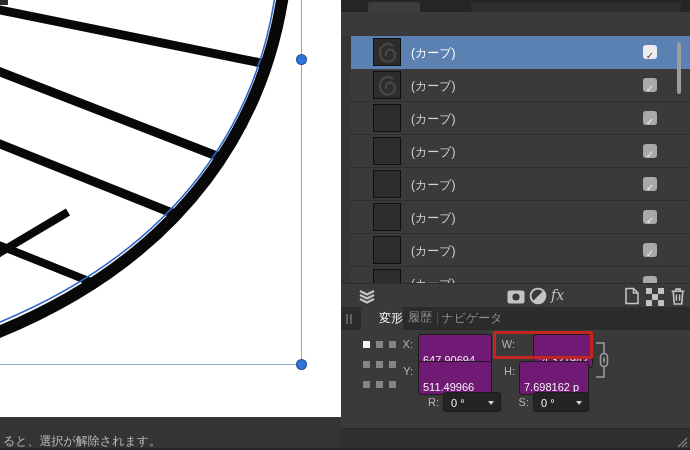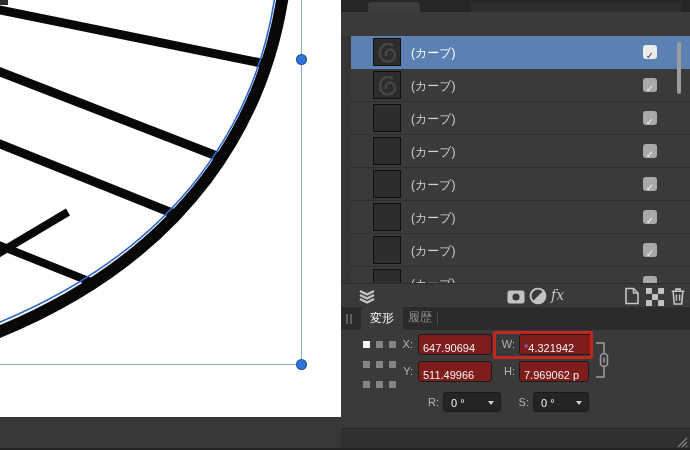--- a/index.html
+++ b/index.html
@@ -63,21 +63,21 @@
   .tf-tab{position:absolute;top:0;height:23px;font-size:12px;color:#8f8f8f;line-height:23px;text-align:center;}
   .tf-tab.active{background:#3a3a3a;color:#f2f2f2;border-radius:3px 3px 0 0;}
   .tab-div{position:absolute;left:96px;top:6px;width:1px;height:12px;background:#4c4c4c;}
 
   
   .tf-body{position:absolute;left:0;top:330px;width:349px;height:98px;background:#3a3a3a;}
   .agrid{position:absolute;left:22px;top:11px;width:34px;height:48px;}
   .agrid i{position:absolute;width:7px;height:7px;background:#858585;}
   .agrid i.on{background:#f6f6f6;}
   .flabel{position:absolute;width:16px;font-size:11px;color:#b5b5b5;text-align:right;line-height:21px;}
-  .tfield{position:absolute;height:21px;background:#7f1d1d;border:1px solid #1b1b1b;border-radius:3px;color:#f2f2f2;font-size:11px;line-height:19px;padding:4px 4px;overflow:hidden;white-space:nowrap;}
+  .tfield{position:absolute;height:21px;background:#701a75;border:1px solid #1b1b1b;border-radius:3px;color:#f2f2f2;font-size:11px;line-height:19px;padding:16px 4px;overflow:hidden;white-space:nowrap;}
   .wpre{color:#8c82e6;}
   .hl-box{position:absolute;left:152px;top:1px;width:100px;height:28px;border:3px solid var(--hl-color);border-radius:2px;pointer-events:none;}
   .rselect{position:absolute;height:20px;background:#242424;border:1px solid #1b1b1b;border-radius:3px;color:#f2f2f2;font-size:11px;line-height:18px;}
   .rselect .dd-text{top:1px;left:7px;}
   .rselect .caret{top:8px;right:6px;}
   .linkicon{position:absolute;left:253px;top:7px;}
 
   
   .panel-bottom{position:absolute;left:0;top:428px;width:349px;height:22px;background:#303030;border-top:1px solid #262626;}
   .resize{position:absolute;right:2px;top:7px;}
@@ -101,20 +101,23 @@
 
       <path d="M 276 -11 C 260 110 188 251 -20 330" stroke="#2e68cf" stroke-width="1.6" fill="none"></path>
     </svg>
     <div class="corner-dark"></div>
     <div class="sel-vline"></div>
     <div class="sel-hline"></div>
     <div class="handle mid"></div>
     <div class="handle corner"></div>
   </div>
 
+  <div class="statusbar">
+    <span>ると、選択が解除されます。</span>
+  </div>
 
   <div class="panel">
 
     <div class="tabstrip">
       <div class="tabstub"></div>
       <div class="tabstub2"></div>
     </div>
 
 
     <div class="layers-list" id="layers-list">
@@ -232,47 +235,48 @@
         <path d="M2.5 4.5 L3.5 16 H10.5 L11.5 4.5" fill="none" stroke="#c4c4c4" stroke-width="1.5"></path>
         <path d="M5.5 7 V13 M8.5 7 V13" stroke="#c4c4c4" stroke-width="1.3"></path>
       </svg>
     </div>
 
     <div class="tf-tabs">
       <span class="grip">
           <i></i>
           <i></i>
         </span>
-      <div class="tf-tab active" style="left:20px;width:42px;">変形</div>
+      <div class="tf-tab active" style="left:20px;width:42px;text-align:right;">変形</div>
       <div class="tf-tab" style="left:64px;width:30px;font-family:Liberation Mono, monospace;">履歴</div>
       <div class="tab-div"></div>
+      <div class="tf-tab" style="left:100px;width:62px;">ナビゲータ</div>
     </div>
 
     <div class="tf-body">
       <div class="agrid">
         <i class="on" style="left:0;top:0;"></i>
           <i style="left:13px;top:0;"></i>
           <i style="left:26px;top:0;"></i>
         <i style="left:0;top:20px;"></i>
           <i style="left:13px;top:20px;"></i>
           <i style="left:26px;top:20px;"></i>
         <i style="left:0;top:40px;"></i>
           <i style="left:13px;top:40px;"></i>
           <i style="left:26px;top:40px;"></i>
       </div>
 
       <span class="flabel" style="left:56px;top:4px;">X:</span>
       <div class="tfield" style="left:77px;top:4px;width:74px;">647.90694</div>
       <span class="flabel" style="left:158px;top:4px;">W:</span>
-      <div class="tfield" style="left:178px;top:4px;width:74px;"><span class="wpre">*</span><span>4.321942</span></div>
+      <div class="tfield" style="left:192px;top:4px;width:60px;"><span class="wpre">*</span><span>4.321942</span></div>
 
       <span class="flabel" style="left:56px;top:31px;">Y:</span>
       <div class="tfield" style="left:77px;top:31px;width:74px;">511.49966</div>
       <span class="flabel" style="left:158px;top:31px;">H:</span>
-      <div class="tfield" style="left:178px;top:31px;width:70px;">7.969062 p</div>
+      <div class="tfield" style="left:178px;top:31px;width:70px;">7.698162 p</div>
 
       <div class="hl-box"></div>
 
       <svg class="linkicon" width="16" height="46" viewBox="0 0 16 46">
         <path d="M2 6 H10 V16 M10 30 V40 H2" fill="none" stroke="#9a9a9a" stroke-width="1.6"></path>
         <rect x="6.5" y="16.5" width="7" height="13" rx="3.5" fill="none" stroke="#9a9a9a" stroke-width="1.6"></rect>
         <path d="M10 20.5 V25.5" stroke="#9a9a9a" stroke-width="1.6"></path>
       </svg>
 
       <span class="flabel" style="left:84px;top:62px;width:14px;">R:</span>

